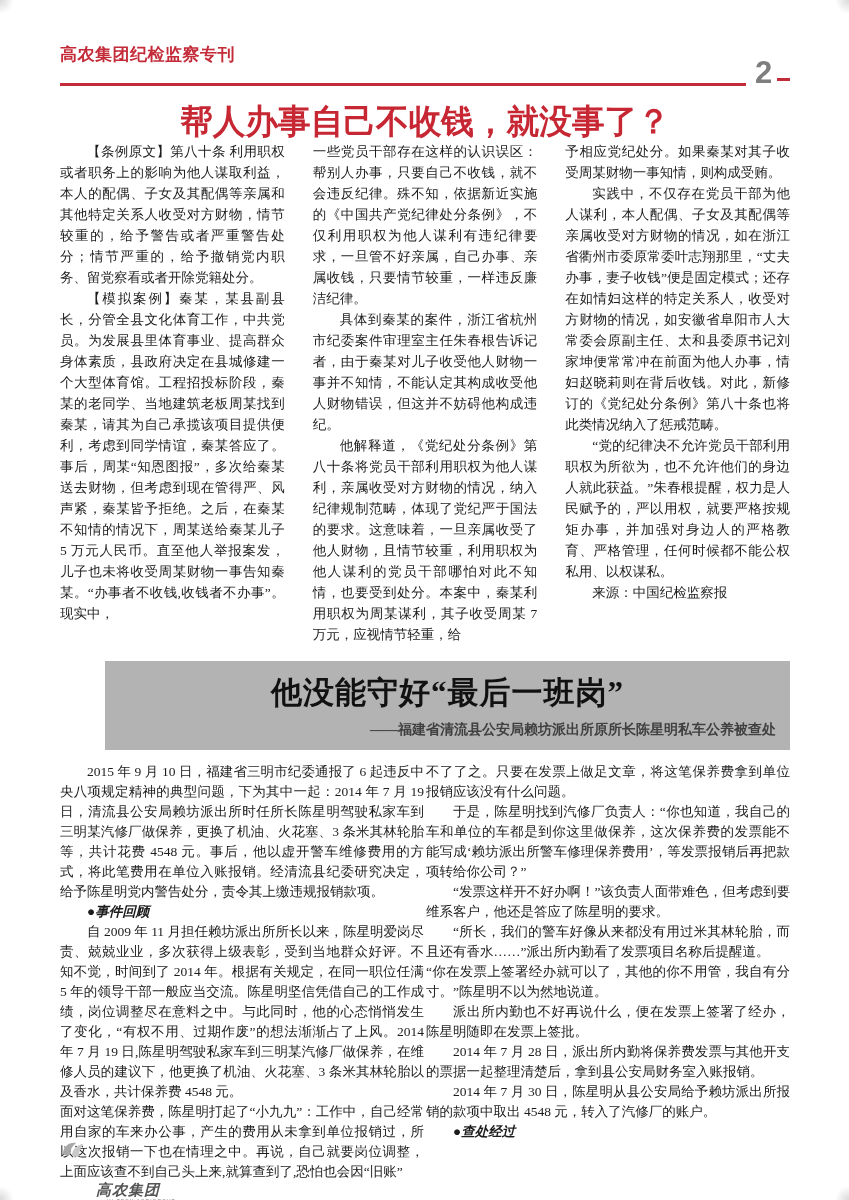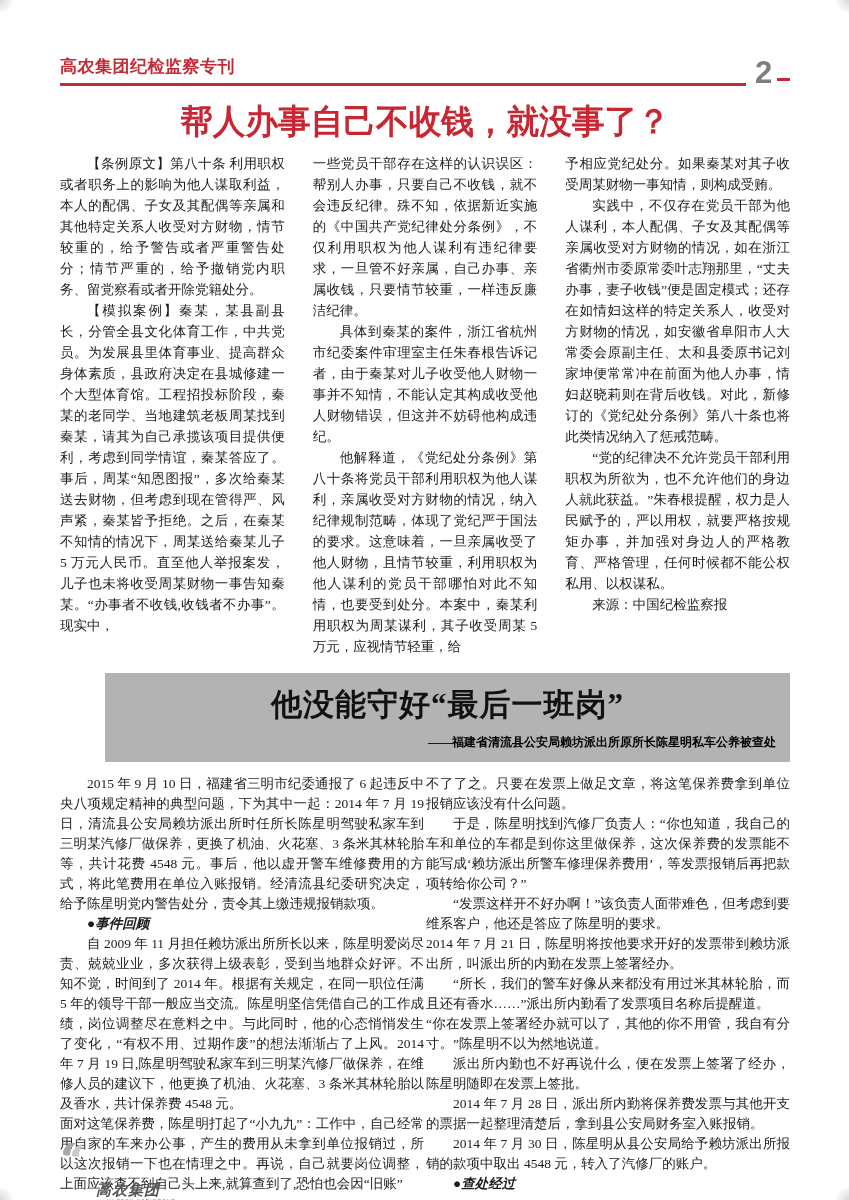--- a/index.html
+++ b/index.html
@@ -30,21 +30,21 @@
   
   .masthead{display:flex;align-items:flex-end;height:34px;}
   .rule-wrap{
     width:702px;
     border-bottom:3px solid var(--accent);
     display:flex;align-items:flex-end;
   }
   .pub-title{
     font-family:"Liberation Sans","DejaVu Sans",sans-serif;
     font-weight:bold;font-size:17px;color:var(--accent);
-    letter-spacing:.5px;padding-bottom:5px;
+    letter-spacing:.5px;padding-bottom:17px;
   }
   .page-number{
     font-family:"Liberation Sans","DejaVu Sans",sans-serif;
     font-weight:bold;font-size:31px;line-height:26px;
     color:var(--pagenum);margin-left:9px;
   }
   .page-number-dash{
     width:13px;border-bottom:3px solid var(--accent);
     margin-left:5px;margin-bottom:5px;
   }
@@ -52,21 +52,21 @@
   .headline{
     margin-top:15px;
     text-align:center;
     font-family:"Liberation Sans","DejaVu Sans",sans-serif;
     font-weight:900;
     font-size:34px;line-height:40px;
     color:var(--headline);
     letter-spacing:0px;
     transform:scaleX(.96);
   }
-  .cols3{display:flex;gap:28px;margin-top:12px;justify-content:space-between;}
+  .cols3{display:flex;gap:28px;justify-content:space-between;}
   .cols3 .col{flex:1;min-width:0;}
   .col p.para, .col2 p.para{
     font-size:13.5px;line-height:21px;
     text-align:justify;
   }
   .col2 p.para{line-height:20px;}
   p.para.indent{text-indent:2em;}
   p.para.bold{
     font-family:"Liberation Sans","DejaVu Sans",sans-serif;
     font-weight:bold;
@@ -84,23 +84,23 @@
     font-family:"Liberation Serif","DejaVu Serif",serif;
     font-weight:bold;
     font-size:31px;line-height:36px;
     color:#111;
     letter-spacing:1px;
   }
   .a2-subtitle{
     text-align:right;
     font-family:"Liberation Serif","DejaVu Serif",serif;
     font-weight:bold;
-    font-size:12px;line-height:20px;
+    font-size:14px;line-height:20px;
     margin-top:9px;
-    color:#000000;
+    color:#404040;
   }
   .cols2{display:flex;gap:2px;margin-top:12px;}
   .cols2 .col2{flex:1;min-width:0;}
   
   .footer{
     position:absolute;left:60px;top:1138px;
     display:flex;align-items:flex-start;gap:6px;
   }
   .logo-icon{width:30px;height:24px;flex:none;}
   .logo-textwrap{display:flex;flex-direction:column;}
@@ -137,21 +137,21 @@
   <h1 class="headline">帮人办事自己不收钱，就没事了？</h1>
 
   <section class="cols3">
     <div class="col">
         <p class="para indent">【条例原文】第八十条 利用职权或者职务上的影响为他人谋取利益，本人的配偶、子女及其配偶等亲属和其他特定关系人收受对方财物，情节较重的，给予警告或者严重警告处分；情节严重的，给予撤销党内职务、留党察看或者开除党籍处分。</p>
         <p class="para indent">【模拟案例】秦某，某县副县长，分管全县文化体育工作，中共党员。为发展县里体育事业、提高群众身体素质，县政府决定在县城修建一个大型体育馆。工程招投标阶段，秦某的老同学、当地建筑老板周某找到秦某，请其为自己承揽该项目提供便利，考虑到同学情谊，秦某答应了。事后，周某“知恩图报”，多次给秦某送去财物，但考虑到现在管得严、风声紧，秦某皆予拒绝。之后，在秦某不知情的情况下，周某送给秦某儿子 5 万元人民币。直至他人举报案发，儿子也未将收受周某财物一事告知秦某。“办事者不收钱,收钱者不办事”。现实中，</p>
       </div>
     <div class="col">
         <p class="para">一些党员干部存在这样的认识误区：帮别人办事，只要自己不收钱，就不会违反纪律。殊不知，依据新近实施的《中国共产党纪律处分条例》，不仅利用职权为他人谋利有违纪律要求，一旦管不好亲属，自己办事、亲属收钱，只要情节较重，一样违反廉洁纪律。</p>
         <p class="para indent">具体到秦某的案件，浙江省杭州市纪委案件审理室主任朱春根告诉记者，由于秦某对儿子收受他人财物一事并不知情，不能认定其构成收受他人财物错误，但这并不妨碍他构成违纪。</p>
-        <p class="para indent">他解释道，《党纪处分条例》第八十条将党员干部利用职权为他人谋利，亲属收受对方财物的情况，纳入纪律规制范畴，体现了党纪严于国法的要求。这意味着，一旦亲属收受了他人财物，且情节较重，利用职权为他人谋利的党员干部哪怕对此不知情，也要受到处分。本案中，秦某利用职权为周某谋利，其子收受周某 5 万元，应视情节轻重，给</p>
+        <p class="para indent">他解释道，《党纪处分条例》第八十条将党员干部利用职权为他人谋利，亲属收受对方财物的情况，纳入纪律规制范畴，体现了党纪严于国法的要求。这意味着，一旦亲属收受了他人财物，且情节较重，利用职权为他人谋利的党员干部哪怕对此不知情，也要受到处分。本案中，秦某利用职权为周某谋利，其子收受周某 7 万元，应视情节轻重，给</p>
       </div>
     <div class="col">
         <p class="para">予相应党纪处分。如果秦某对其子收受周某财物一事知情，则构成受贿。</p>
         <p class="para indent">实践中，不仅存在党员干部为他人谋利，本人配偶、子女及其配偶等亲属收受对方财物的情况，如在浙江省衢州市委原常委叶志翔那里，“丈夫办事，妻子收钱”便是固定模式；还存在如情妇这样的特定关系人，收受对方财物的情况，如安徽省阜阳市人大常委会原副主任、太和县委原书记刘家坤便常常冲在前面为他人办事，情妇赵晓莉则在背后收钱。对此，新修订的《党纪处分条例》第八十条也将此类情况纳入了惩戒范畴。</p>
         <p class="para indent">“党的纪律决不允许党员干部利用职权为所欲为，也不允许他们的身边人就此获益。”朱春根提醒，权力是人民赋予的，严以用权，就要严格按规矩办事，并加强对身边人的严格教育、严格管理，任何时候都不能公权私用、以权谋私。</p>
         <p class="para indent">来源：中国纪检监察报</p>
       </div>
   </section>
 
   <section class="graybox">
@@ -163,21 +163,20 @@
     <div class="col2">
         <p class="para indent">2015 年 9 月 10 日，福建省三明市纪委通报了 6 起违反中央八项规定精神的典型问题，下为其中一起：2014 年 7 月 19 日，清流县公安局赖坊派出所时任所长陈星明驾驶私家车到三明某汽修厂做保养，更换了机油、火花塞、3 条米其林轮胎等，共计花费 4548 元。事后，他以虚开警车维修费用的方式，将此笔费用在单位入账报销。经清流县纪委研究决定，给予陈星明党内警告处分，责令其上缴违规报销款项。</p>
         <p class="para indent bold">●事件回顾</p>
         <p class="para indent">自 2009 年 11 月担任赖坊派出所所长以来，陈星明爱岗尽责、兢兢业业，多次获得上级表彰，受到当地群众好评。不知不觉，时间到了 2014 年。根据有关规定，在同一职位任满 5 年的领导干部一般应当交流。陈星明坚信凭借自己的工作成绩，岗位调整尽在意料之中。与此同时，他的心态悄悄发生了变化，“有权不用、过期作废”的想法渐渐占了上风。2014 年 7 月 19 日,陈星明驾驶私家车到三明某汽修厂做保养，在维修人员的建议下，他更换了机油、火花塞、3 条米其林轮胎以及香水，共计保养费 4548 元。</p>
         <p class="para">面对这笔保养费，陈星明打起了“小九九”：工作中，自己经常用自家的车来办公事，产生的费用从未拿到单位报销过，所以这次报销一下也在情理之中。再说，自己就要岗位调整，上面应该查不到自己头上来,就算查到了,恐怕也会因“旧账”</p>
       </div>
     <div class="col2">
         <p class="para">不了了之。只要在发票上做足文章，将这笔保养费拿到单位报销应该没有什么问题。</p>
         <p class="para indent">于是，陈星明找到汽修厂负责人：“你也知道，我自己的车和单位的车都是到你这里做保养，这次保养费的发票能不能写成‘赖坊派出所警车修理保养费用’，等发票报销后再把款项转给你公司？”</p>
         <p class="para indent">“发票这样开不好办啊！”该负责人面带难色，但考虑到要维系客户，他还是答应了陈星明的要求。</p>
-        <p class="para">2014 年 7 月 21 日，陈星明将按他要求开好的发票带到赖坊派出所，叫派出所的内勤在发票上签署经办。</p>
         <p class="para indent">“所长，我们的警车好像从来都没有用过米其林轮胎，而且还有香水……”派出所内勤看了发票项目名称后提醒道。</p>
         <p class="para">“你在发票上签署经办就可以了，其他的你不用管，我自有分寸。”陈星明不以为然地说道。</p>
         <p class="para indent">派出所内勤也不好再说什么，便在发票上签署了经办，陈星明随即在发票上签批。</p>
         <p class="para indent">2014 年 7 月 28 日，派出所内勤将保养费发票与其他开支的票据一起整理清楚后，拿到县公安局财务室入账报销。</p>
         <p class="para indent">2014 年 7 月 30 日，陈星明从县公安局给予赖坊派出所报销的款项中取出 4548 元，转入了汽修厂的账户。</p>
         <p class="para indent bold">●查处经过</p>
       </div>
   </section>
 
   <footer class="footer">

